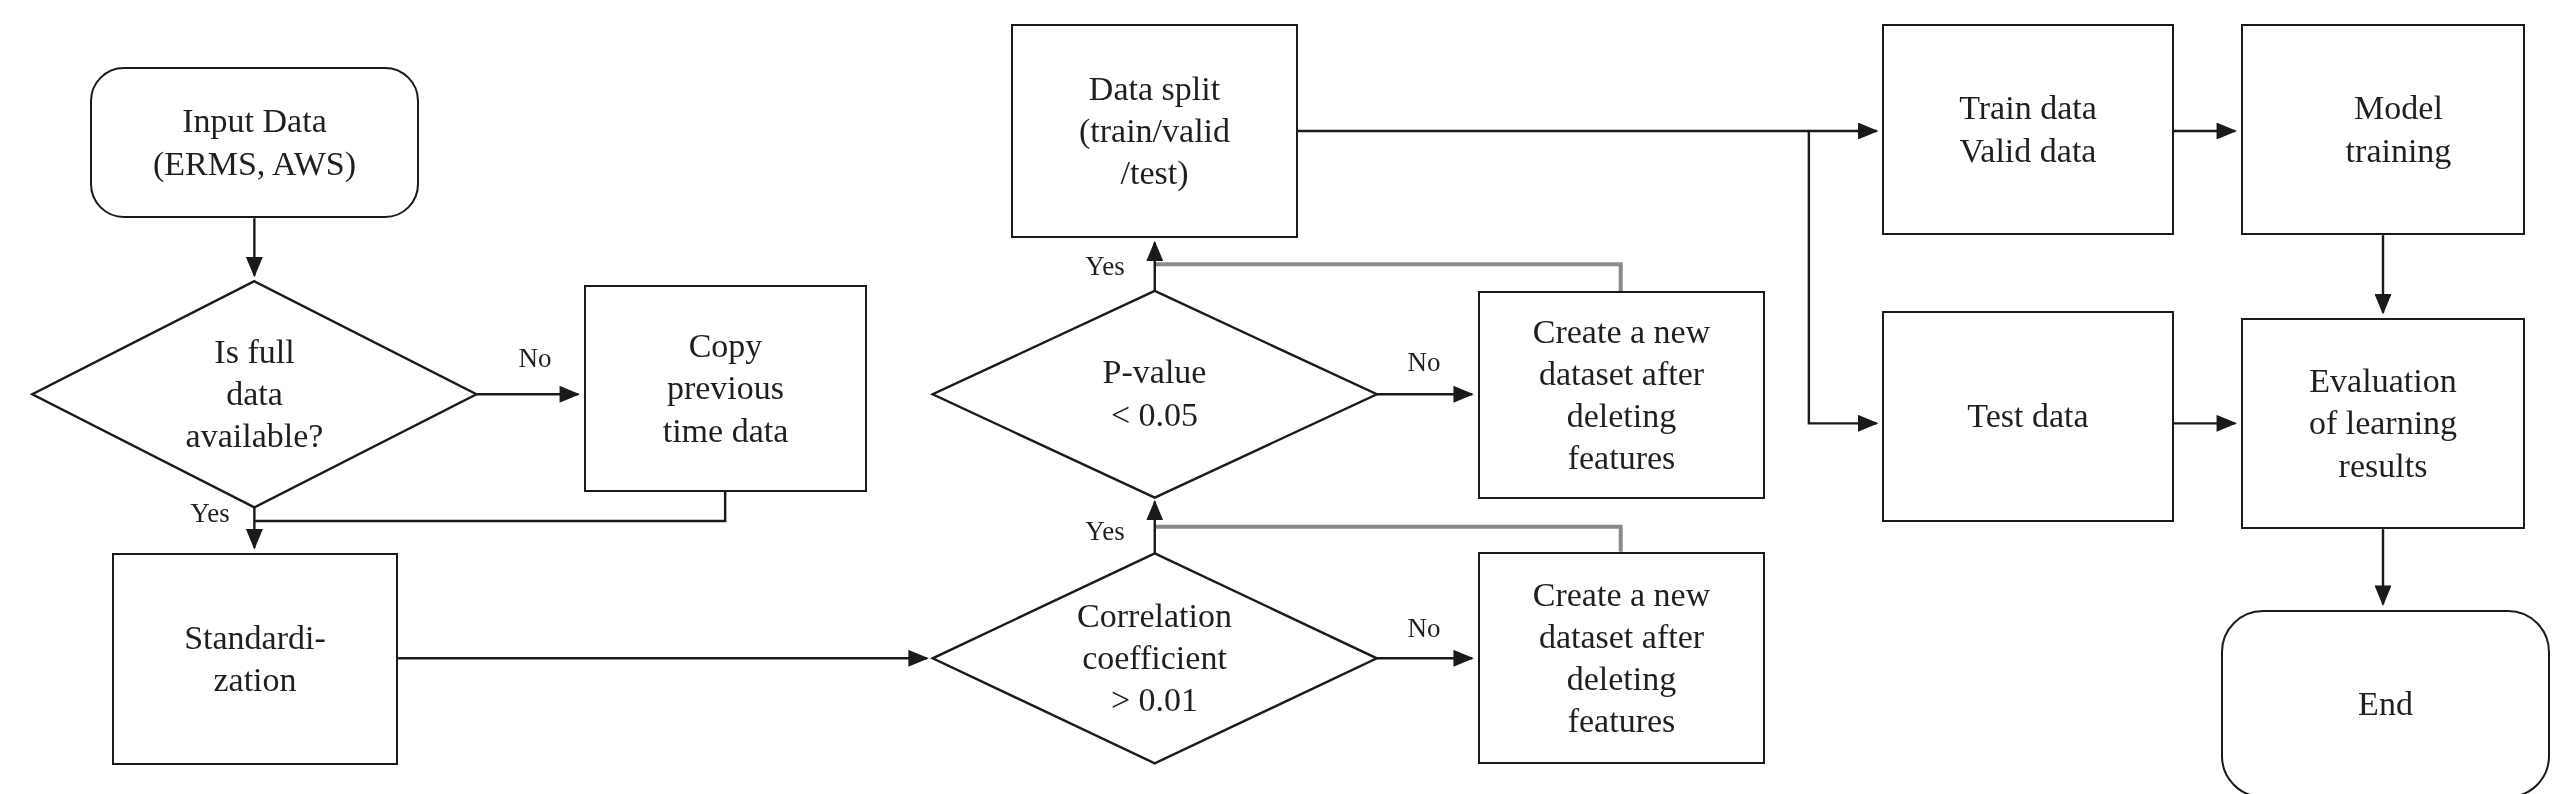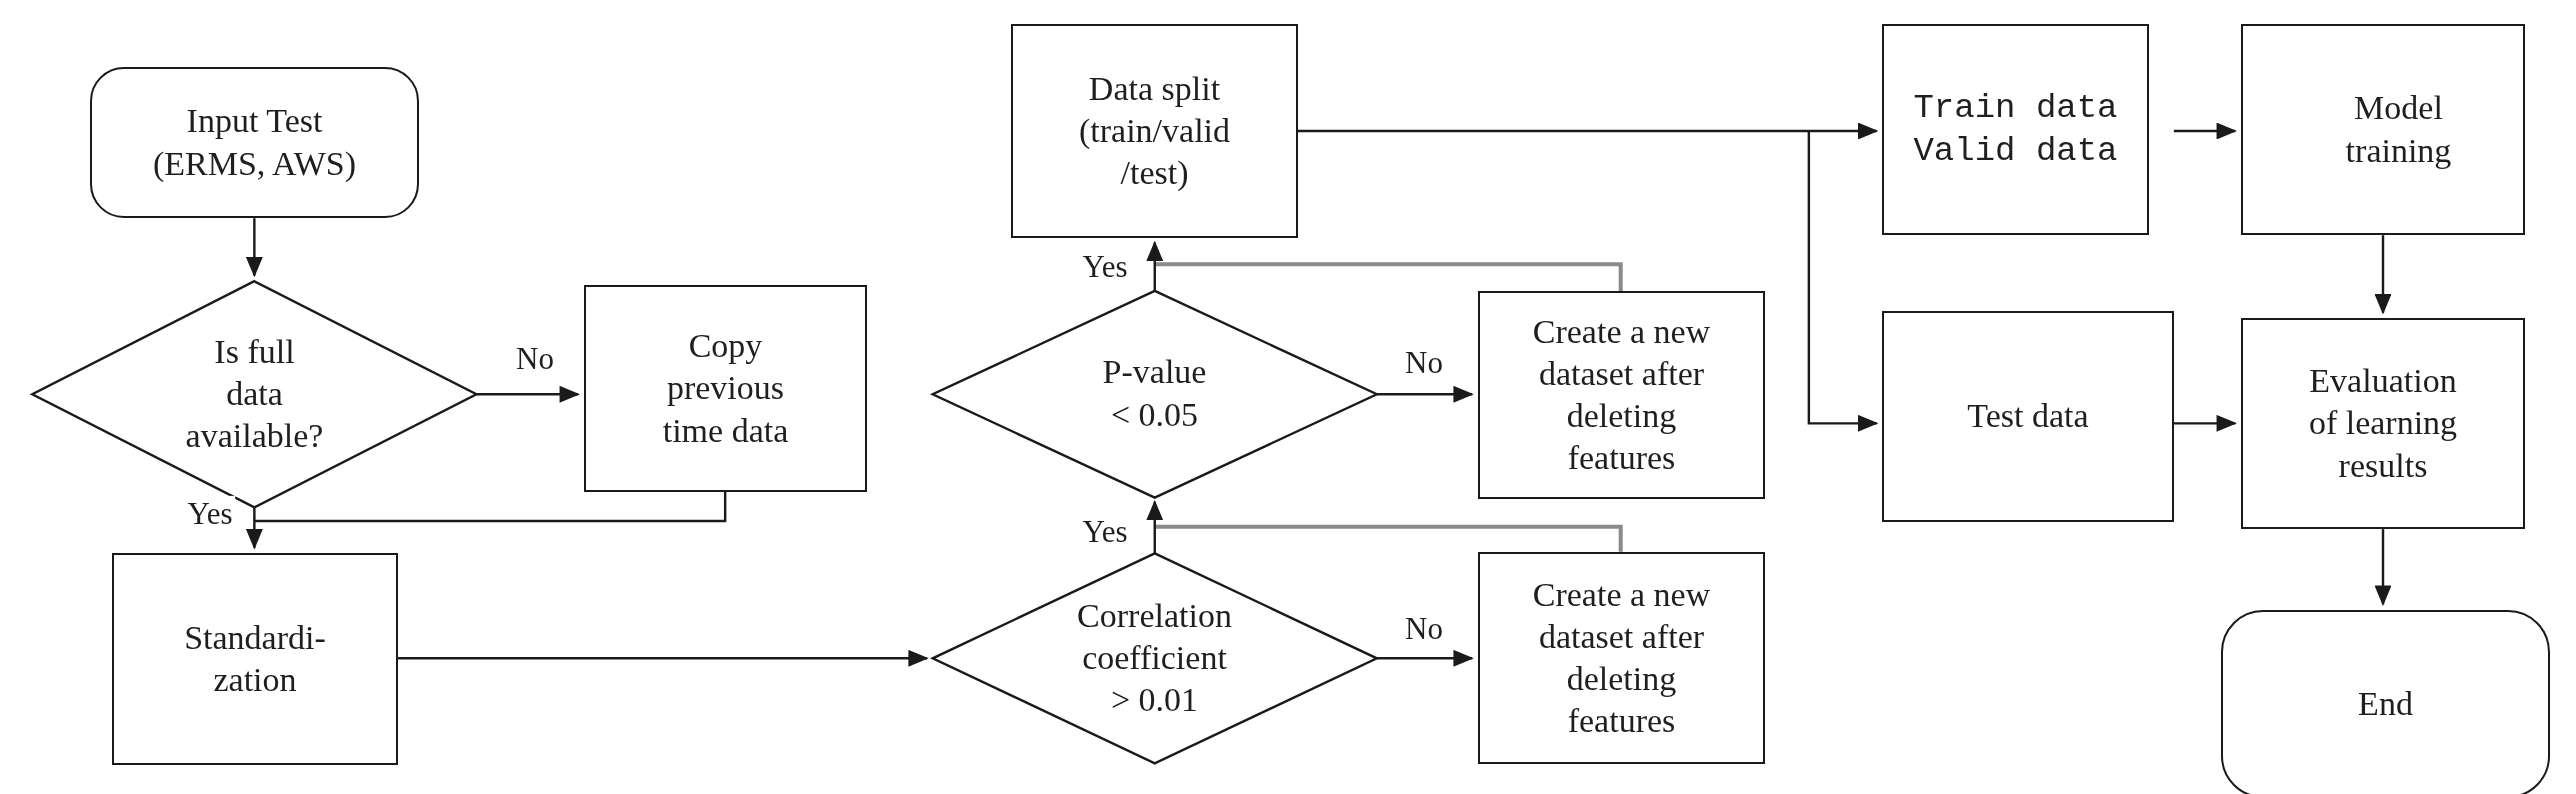--- a/index.html
+++ b/index.html
@@ -39,21 +39,21 @@
     display:flex;align-items:center;justify-content:center;
     text-align:center;
     font-size:34px;
     line-height:1.24;
     white-space:pre-line;
     background:transparent;
     pointer-events:none;
   }
   .edge-label{
     position:absolute;
-    font-size:31px;
+    font-size:27px;
     line-height:1;
     background:var(--c-bg);
     padding:1.6px 3.2px;
     transform:translate(-50%,-50%);
     white-space:nowrap;
     text-align:center;
   }
 </style>
 </head>
 <body>
@@ -85,21 +85,21 @@
     <path d="M2692,162 H2768" fill="none" stroke="#1a1a1a" stroke-width="3" marker-end="url(#arrow)"></path>
     <path d="M2951,291 V387" fill="none" stroke="#1a1a1a" stroke-width="3" marker-end="url(#arrow)"></path>
     <path d="M2692,524 H2768" fill="none" stroke="#1a1a1a" stroke-width="3" marker-end="url(#arrow)"></path>
     <path d="M2951,655 V748" fill="none" stroke="#1a1a1a" stroke-width="3" marker-end="url(#arrow)"></path>
 
     <polygon points="315,348 590,488 315,628 40,488" fill="#ffffff" stroke="#1a1a1a" stroke-width="3"></polygon>
     <polygon points="1430,360 1705,488 1430,616 1155,488" fill="#ffffff" stroke="#1a1a1a" stroke-width="3"></polygon>
     <polygon points="1430,685 1705,815 1430,945 1155,815" fill="#ffffff" stroke="#1a1a1a" stroke-width="3"></polygon>
   </svg>
 
-  <div class="node terminator" style="left:90px;top:67px;width:329px;height:151px;">Input Test
+  <div class="node terminator" style="left:90px;top:67px;width:329px;height:151px;">Input Data
 (ERMS, AWS)</div>
 
   <div class="node" style="left:112px;top:553px;width:286px;height:212px;">Standardi-
 zation</div>
 
   <div class="node" style="left:584px;top:285px;width:283px;height:207px;">Copy
 previous
 time data</div>
 
   <div class="node" style="left:1011px;top:24px;width:287px;height:214px;">Data split
@@ -109,21 +109,21 @@
   <div class="node" style="left:1478px;top:291px;width:287px;height:208px;">Create a new
 dataset after
 deleting
 features</div>
 
   <div class="node" style="left:1478px;top:552px;width:287px;height:212px;">Create a new
 dataset after
 deleting
 features</div>
 
-  <div class="node" style="left:1882px;top:24px;width:267px;height:211px;font-family:Liberation Mono, monospace;">Train data
+  <div class="node" style="left:1882px;top:24px;width:292px;height:211px;">Train data
 Valid data</div>
 
   <div class="node" style="left:2241px;top:24px;width:284px;height:211px;padding-left:31px;">Model
 training</div>
 
   <div class="node" style="left:1882px;top:311px;width:292px;height:211px;">Test data</div>
 
   <div class="node" style="left:2241px;top:318px;width:284px;height:211px;">Evaluation
 of learning
 results</div>

